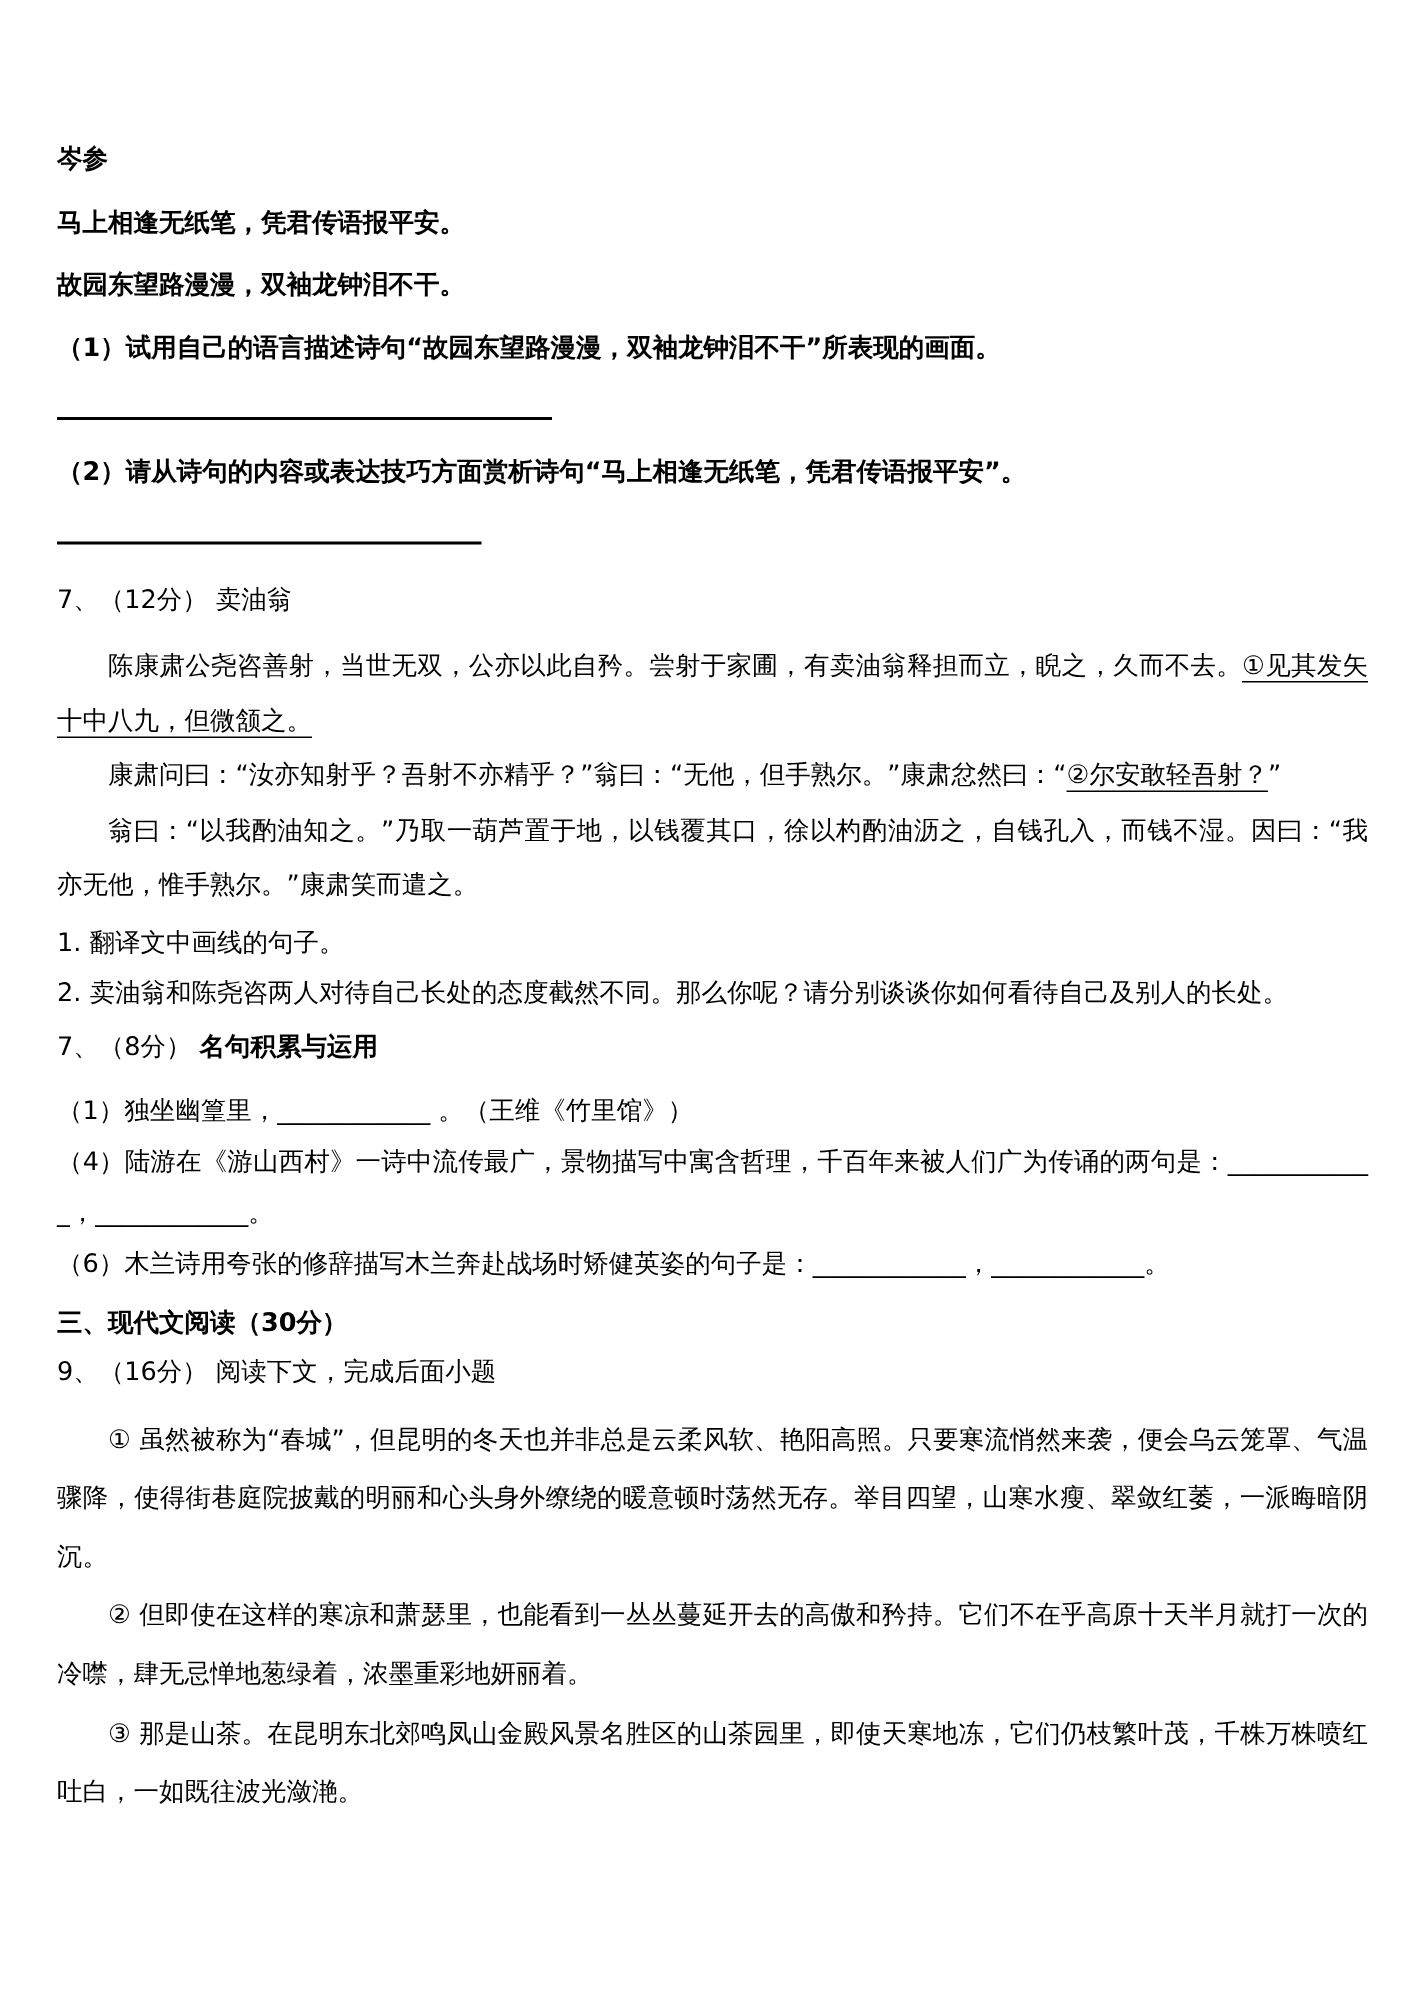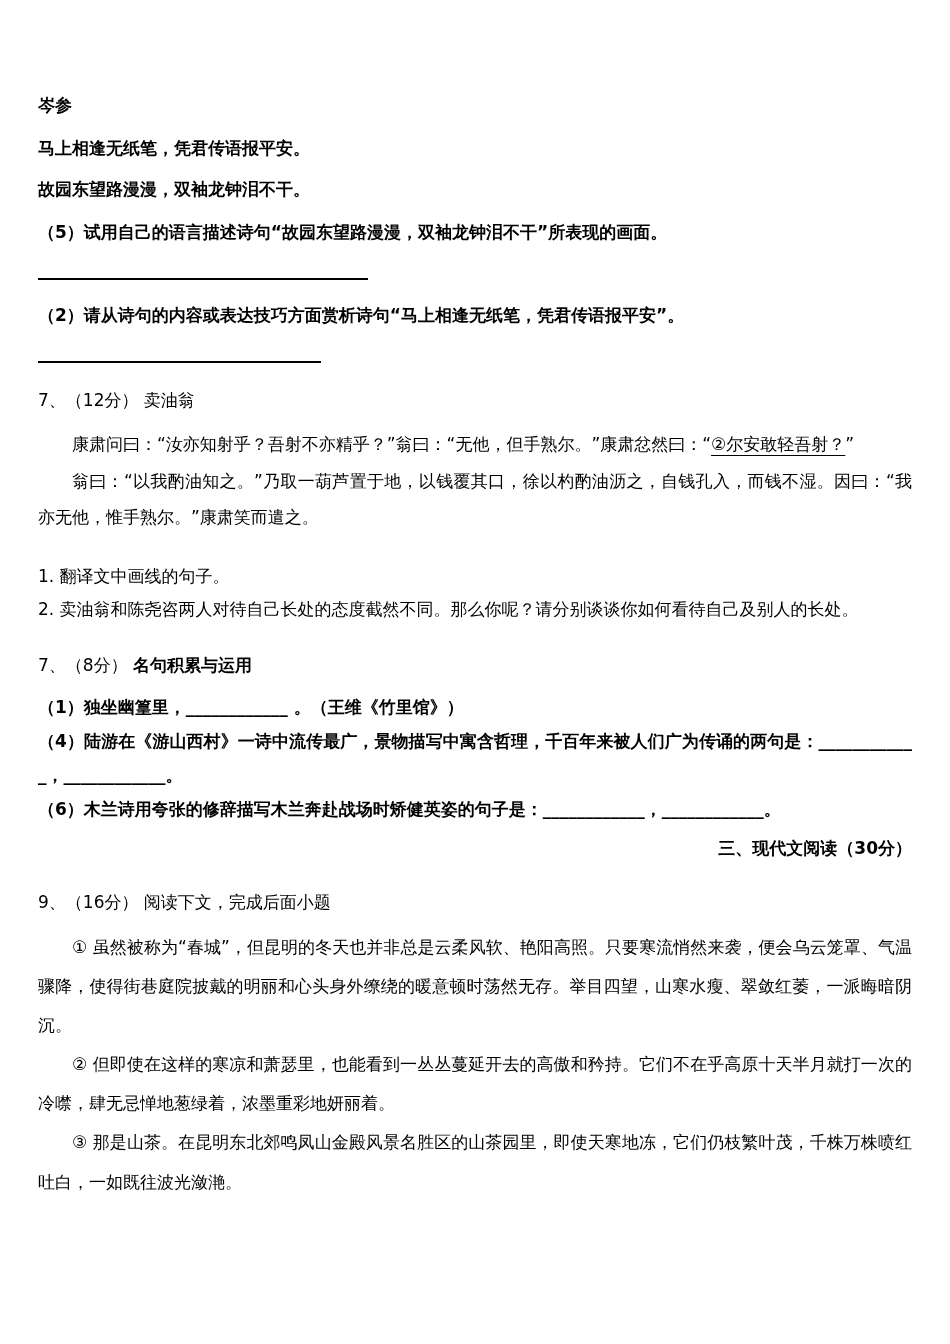--- a/index.html
+++ b/index.html
@@ -31,46 +31,47 @@
   .sec-heading { margin-bottom: 10px; line-height: 1.8; }
   .sec-heading .title-kai { }
   .passage {
     line-height: 2.15;
     text-align: justify;
     text-justify: inter-ideograph;
   }
   .indent { text-indent: 2em; }
   .u { text-decoration: underline; text-underline-offset: 5px; }
   .q-item { line-height: 1.95; text-align: justify; }
-  .s8-item { font-weight: bold; line-height: 2.0; text-align: justify; word-break: break-all; }
-  .big-heading { font-weight: bold; line-height: 1.7; margin-top: 8px; text-align: right; }
-  .mt6  { margin-top: 24px; }
+  .s8-item { font-weight: normal; line-height: 2.0; text-align: justify; word-break: break-all; }
+  .big-heading { font-weight: bold; line-height: 1.7; margin-top: 8px; }
+  .mt6  { margin-top: 4px; }
   .essay-title { text-indent: 2em; line-height: 2.0; }
   .modern-p { line-height: 2.3; text-align: justify; text-indent: 2em; }
 </style>
 </head>
 <body>
 
 <div class="page">
 
   <div class="author">岑参</div>
   <div class="poem-line">马上相逢无纸笔，凭君传语报平安。</div>
   <div class="poem-line">故园东望路漫漫，双袖龙钟泪不干。</div>
 
-  <div class="q-bold">（5）试用自己的语言描述诗句“故园东望路漫漫，双袖龙钟泪不干”所表现的画面。</div>
+  <div class="q-bold">（1）试用自己的语言描述诗句“故园东望路漫漫，双袖龙钟泪不干”所表现的画面。</div>
   <div class="answer-line aw1"></div>
 
   <div class="q-bold">（2）请从诗句的内容或表达技巧方面赏析诗句“马上相逢无纸笔，凭君传语报平安”。</div>
   <div class="answer-line aw2"></div>
 
   <div class="sec-heading">
     <span>7、（12分）</span>
     <span class="title-kai">卖油翁</span>
   </div>
 
+  <div class="passage indent"><span>陈康肃公尧咨善射，当世无双，公亦以此自矜。尝射于家圃，有卖油翁释担而立，睨之，久而不去。</span><span class="u">①见其发矢十中八九，但微颔之。</span></div>
 
   <div class="passage indent"><span>康肃问曰：“汝亦知射乎？吾射不亦精乎？”翁曰：“无他，但手熟尔。”康肃忿然曰：“</span><span class="u">②尔安敢轻吾射？</span><span>”</span></div>
 
   <div class="passage indent">翁曰：“以我酌油知之。”乃取一葫芦置于地，以钱覆其口，徐以杓酌油沥之，自钱孔入，而钱不湿。因曰：“我亦无他，惟手熟尔。”康肃笑而遣之。</div>
 
   <div class="q-item mt6">1. 翻译文中画线的句子。</div>
   <div class="q-item">2. 卖油翁和陈尧咨两人对待自己长处的态度截然不同。那么你呢？请分别谈谈你如何看待自己及别人的长处。</div>
 
   <div class="sec-heading mt6">
     <span>7、（8分）</span>

